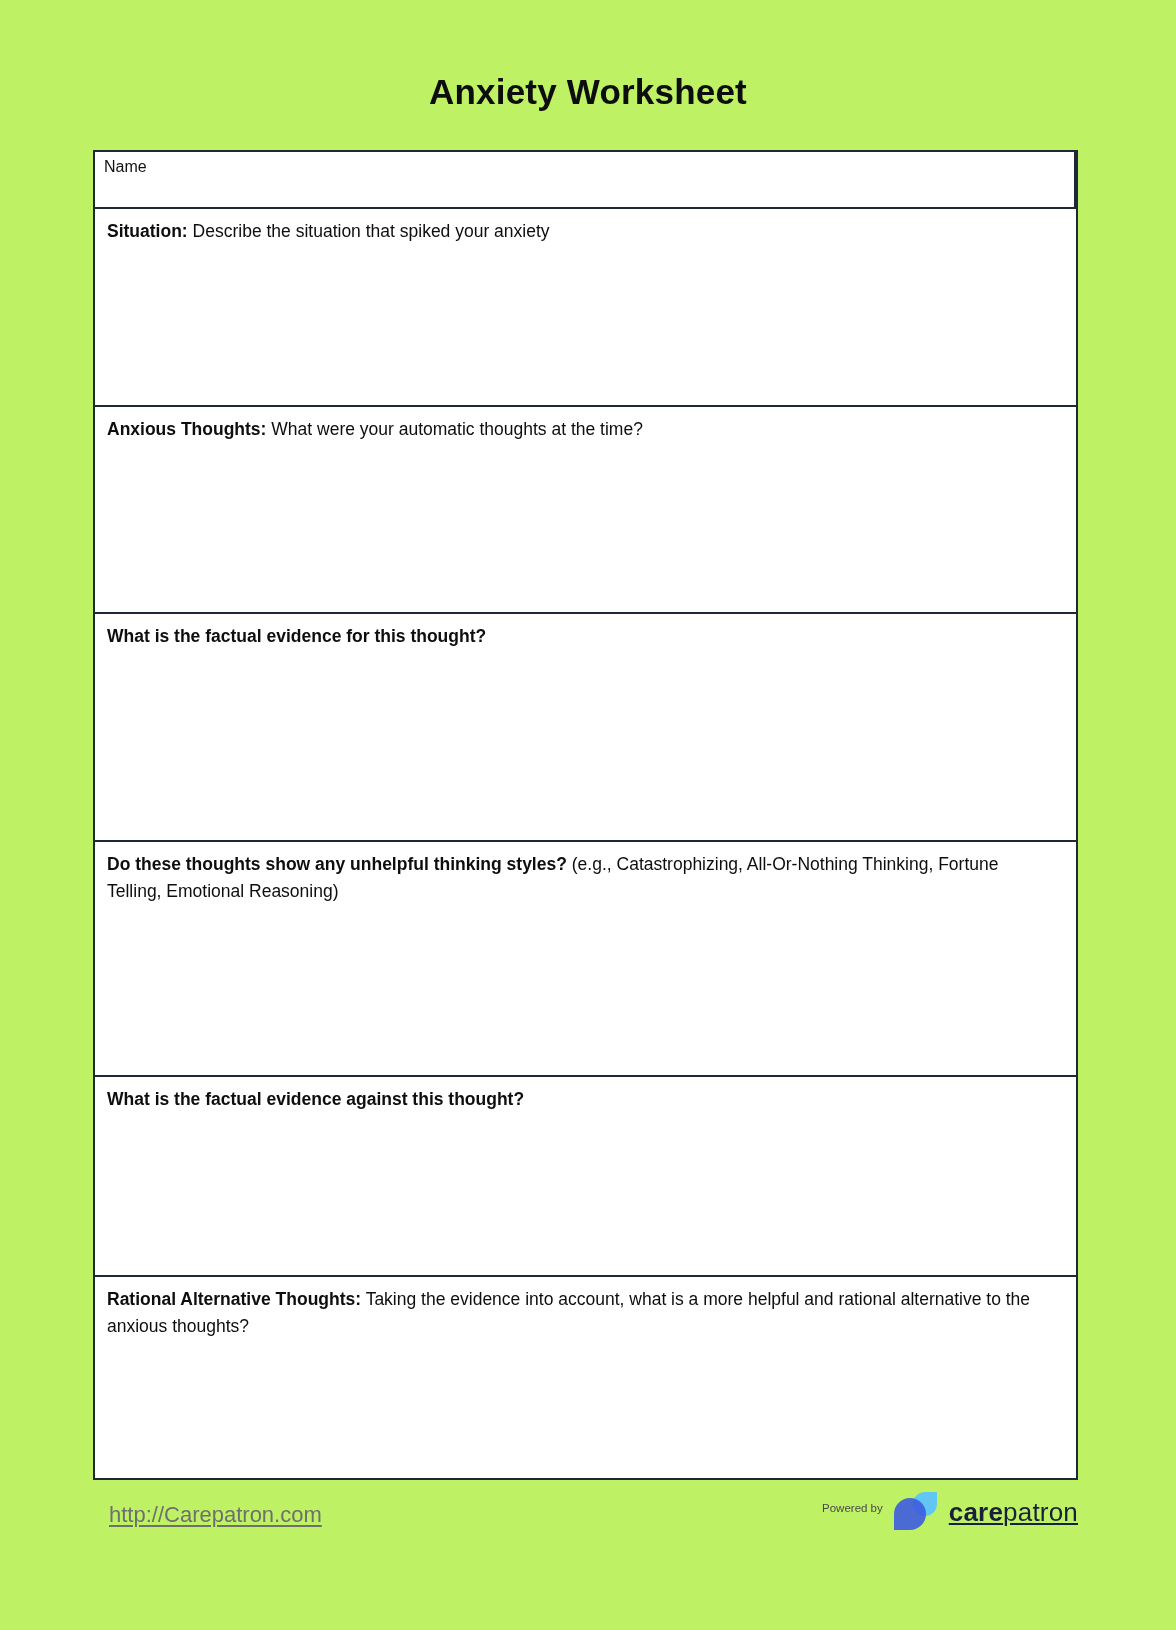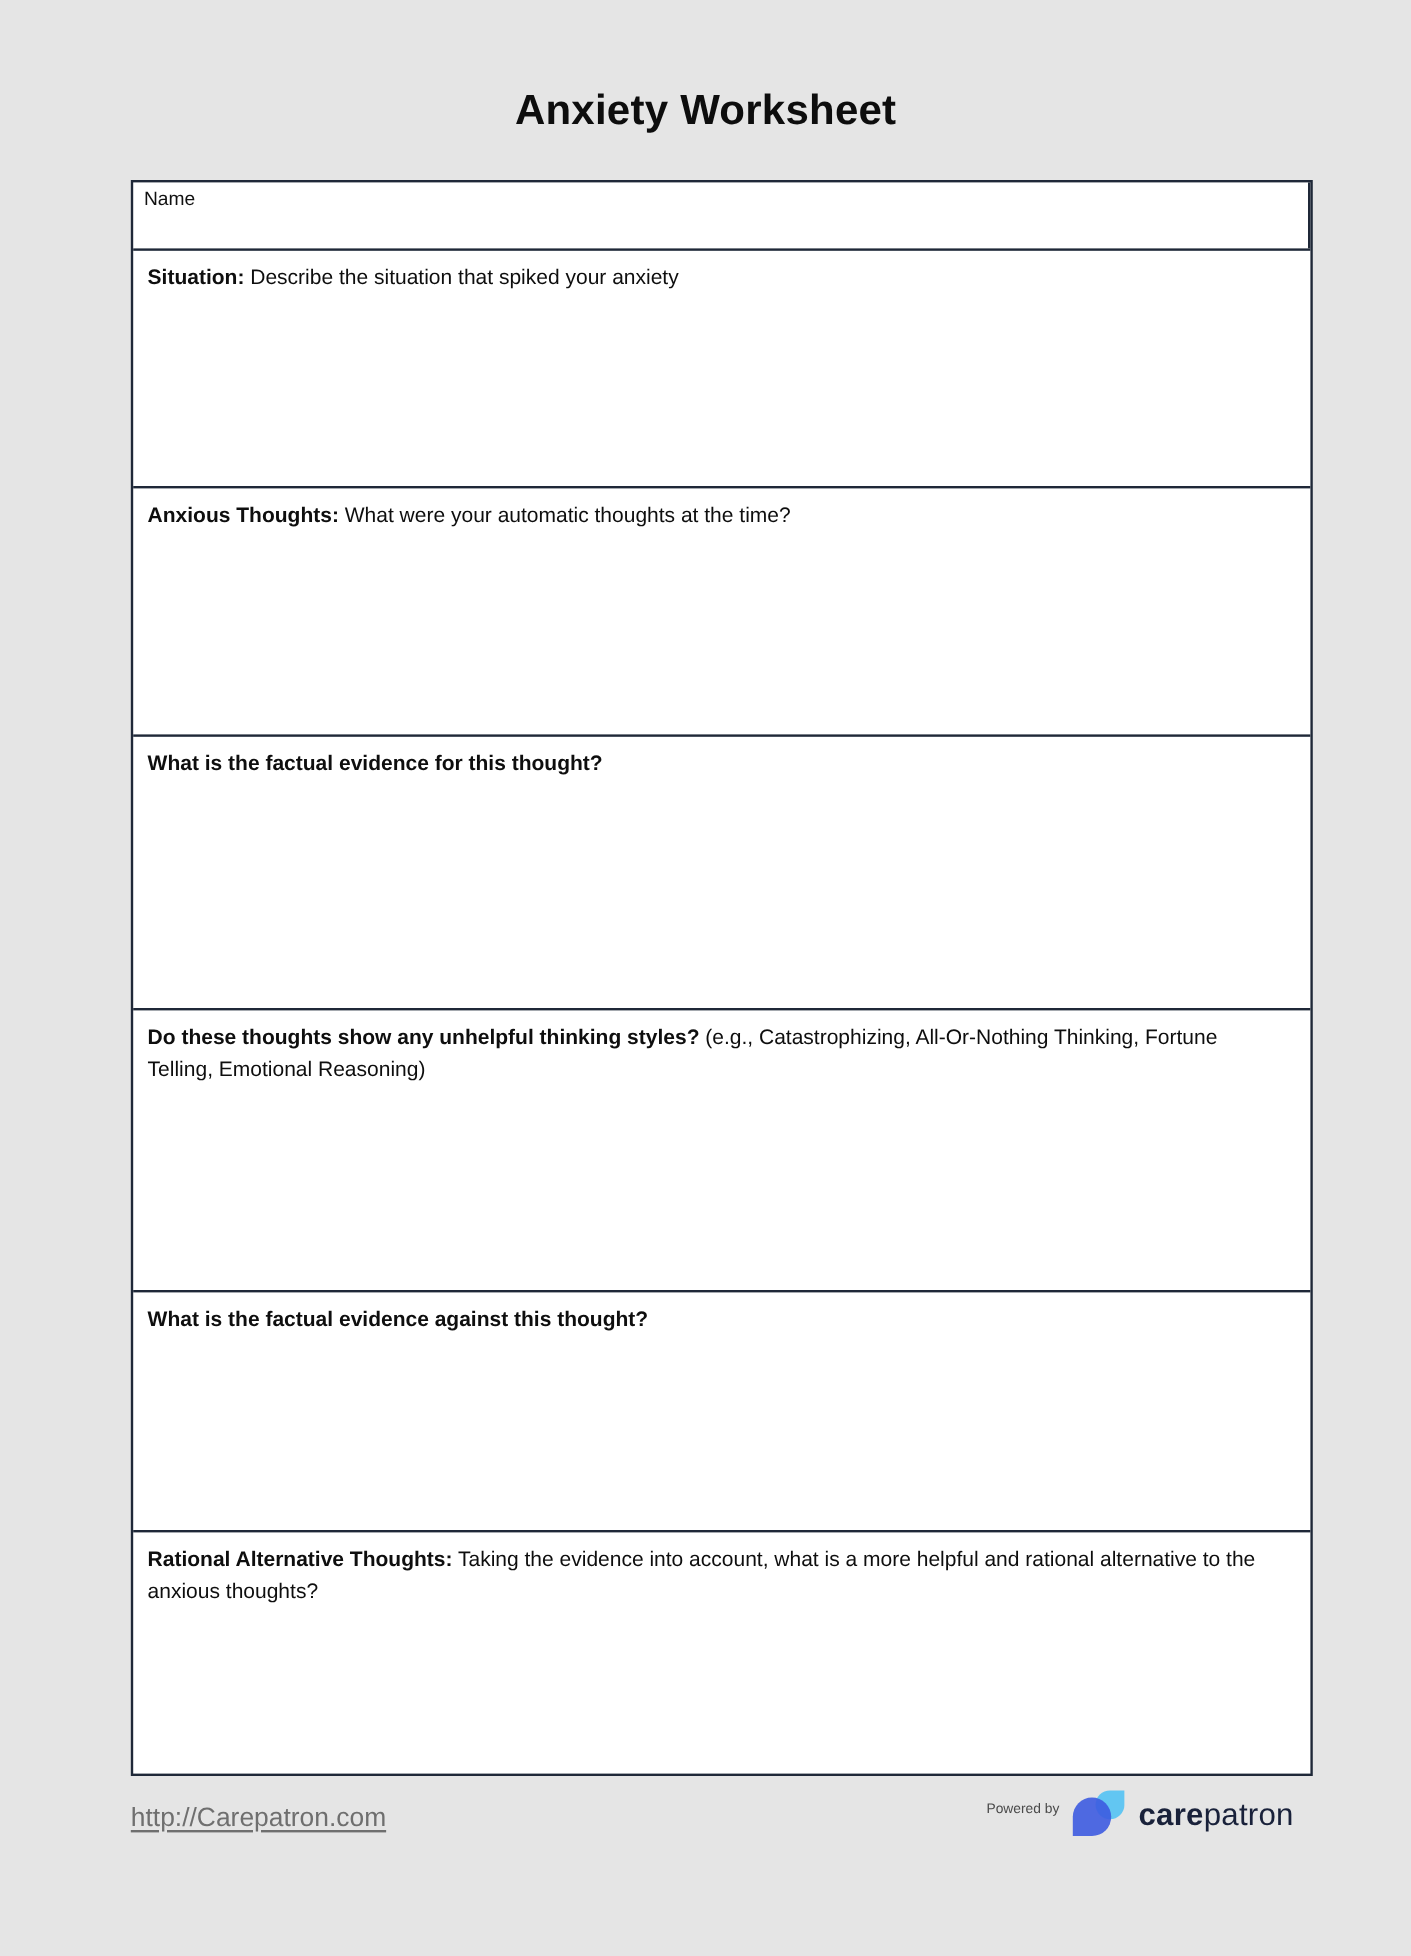--- a/index.html
+++ b/index.html
@@ -1,36 +1,35 @@
 <!DOCTYPE html>
 <html><head>
 <meta charset="utf-8">
 <style>
   html,body{margin:0;padding:0;background:#ffffff;}
   .page{
     position:relative;
     width:1176px;height:1630px;
-    background:#e5e5e5;
+    background:#bef264;
     font-family:"Liberation Sans","DejaVu Sans",sans-serif;
     color:#111111;
     overflow:hidden;
   }
   .title{
     position:absolute;top:72px;left:0;width:100%;
     text-align:center;
     font-size:35px;font-weight:700;color:#0d0d0d;
     letter-spacing:0.2px;
   }
   .sheet{
     position:absolute;left:93px;top:150px;
     width:985px;height:1330px;
     border:2px solid #1f2838;
     box-sizing:border-box;
     background:#ffffff;
-    margin-left:16px;
   }
   .row{box-sizing:border-box;width:100%;}
   .row + .row{border-top:2px solid #1f2838;}
   .hdr-row{display:flex;height:55px;}
   .hdr-cell{
     flex:1 1 50%;box-sizing:border-box;
     padding:6px 9px;font-size:16px;color:#111111;
   }
   .hdr-cell.first{border-right:2px solid #1f2838;}
   .r2{height:198px;}
@@ -52,21 +51,21 @@
     margin-left:16px;
   }
   .brandbar{
     position:absolute;top:1490px;right:98px;
     display:flex;align-items:center;gap:9px;height:44px;
   }
   .powered{font-size:11.5px;color:#4a4a4a;position:relative;top:-4px;}
   .logo-mark{display:block;}
   .brand-word{
     font-size:26px;color:#19213a;letter-spacing:0.2px;
-    display:flex;align-items:baseline;
+    display:flex;align-items:baseline;text-decoration:underline;
   }
   .brand-word b{font-weight:700;}
 </style>
 </head>
 <body>
 
 <div class="page">
 
   <div class="title">Anxiety Worksheet</div>
 

